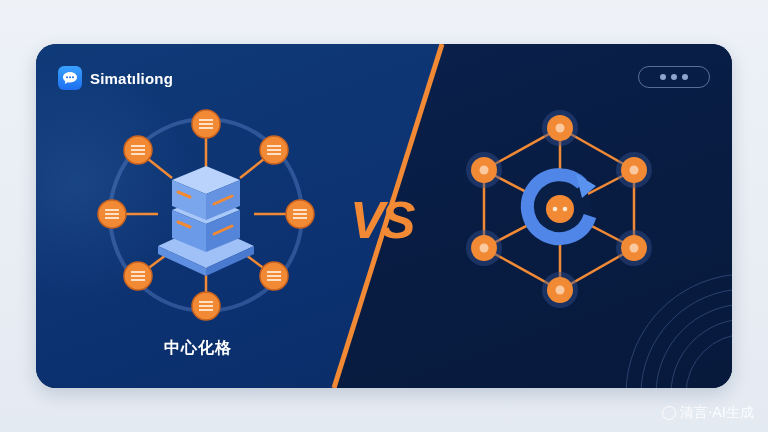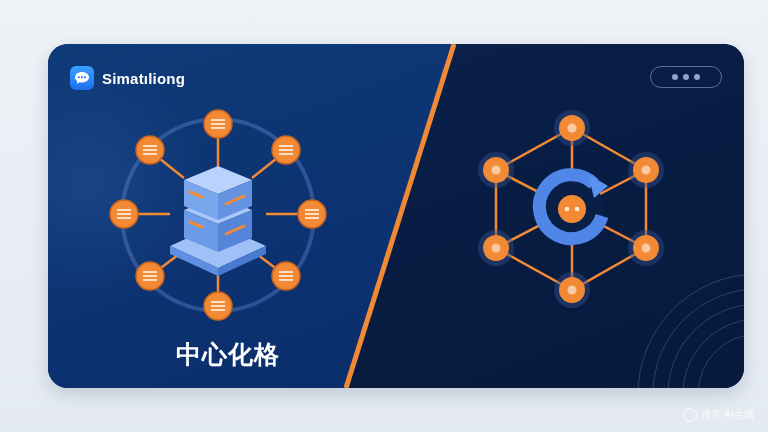--- a/index.html
+++ b/index.html
@@ -3,21 +3,21 @@
 <meta charset="utf-8">
 <style>
   * { margin:0; padding:0; box-sizing:border-box; }
   html, body { width:768px; height:432px; overflow:hidden; }
   body {
     background: linear-gradient(180deg, #eef2f7 0%, #e4eaf2 100%);
     font-family: "Liberation Sans", "DejaVu Sans", sans-serif;
     position: relative;
   }
   .card {
-    position:absolute; left:48px; top:44px; width:696px; height:344px;
+    position:absolute; left:36px; top:44px; width:696px; height:344px;
     border-radius:20px; overflow:hidden;
     box-shadow: 0 6px 18px rgba(30,50,90,0.18);
     background:#0a1f45;
   }
   .left-bg {
     position:absolute; inset:0;
     background: linear-gradient(160deg, #0f3a78 0%, #0c3170 55%, #0a2b63 100%);
     clip-path: polygon(0 0, 406px 0, 298px 344px, 0 344px);
   }
   .right-bg {
@@ -40,31 +40,31 @@
   }
   .brand-name { color:#ffffff; font-size:15px; font-weight:bold; letter-spacing:0.2px; }
   .more-btn {
     position:absolute; right:22px; top:22px; width:72px; height:22px;
     border:1.5px solid rgba(140,165,205,0.6); border-radius:11px;
     display:flex; align-items:center; justify-content:center; gap:5px;
   }
   .more-btn span { width:6px; height:6px; border-radius:50%; background:#8ea6cc; display:block; }
   .diagram { position:absolute; }
   .label {
-    position:absolute; color:#ffffff; font-size:25px; font-weight:bold; letter-spacing:1px;
+    position:absolute; color:#ffffff; font-size:16px; font-weight:bold; letter-spacing:1px;
     font-family: "DejaVu Sans", sans-serif;
   }
   .vs {
     position:absolute; left:314px; top:146px; font-size:52px; font-weight:900;
     color:#f28a35; font-style:italic; letter-spacing:-4px;
     font-family: "Liberation Sans", sans-serif;
   }
   .watermark {
     position:absolute; right:14px; bottom:10px; display:flex; align-items:center; gap:4px;
-    color:rgba(255,255,255,0.85); font-size:10px;
+    color:rgba(255,255,255,0.85); font-size:14px;
     font-family: "DejaVu Sans", sans-serif;
   }
   .wm-icon { width:14px; height:14px; border:1.5px solid rgba(255,255,255,0.85); border-radius:50%; }
 </style>
 </head>
 <body>
 
 <div class="card">
   <div class="left-bg"></div>
   <div class="right-bg"></div>
@@ -175,20 +175,21 @@
       <polygon points="116,94 150,80 116,66 82,80" fill="#b9d3fc"></polygon>
       <polygon points="82,80 82,106 116,120 116,94" fill="#7aa6ee"></polygon>
       <polygon points="150,80 150,106 116,120 116,94" fill="#6593e2"></polygon>
       <line x1="88" y1="92" x2="100" y2="97" stroke="#f28a35" stroke-width="3" stroke-linecap="round"></line>
       <line x1="124" y1="104" x2="142" y2="96" stroke="#f28a35" stroke-width="3" stroke-linecap="round"></line>
       <line x1="88" y1="122" x2="100" y2="127" stroke="#f28a35" stroke-width="3" stroke-linecap="round"></line>
       <line x1="124" y1="134" x2="142" y2="126" stroke="#f28a35" stroke-width="3" stroke-linecap="round"></line>
     </g>
   </svg>
 
+  <div class="vs">VS</div>
 
   <svg class="diagram" style="left:420px; top:66px;" width="200" height="210" viewBox="0 0 200 210">
     <g stroke="#f28a35" stroke-width="2.5" fill="none">
       <polygon points="104,18 178,60 178,138 104,180 28,138 28,60"></polygon>
       <line x1="104" y1="18" x2="104" y2="180"></line>
       <line x1="28" y1="60" x2="178" y2="138"></line>
       <line x1="178" y1="60" x2="28" y2="138"></line>
     </g>
     <g>
       <g transform="translate(104,18)">

